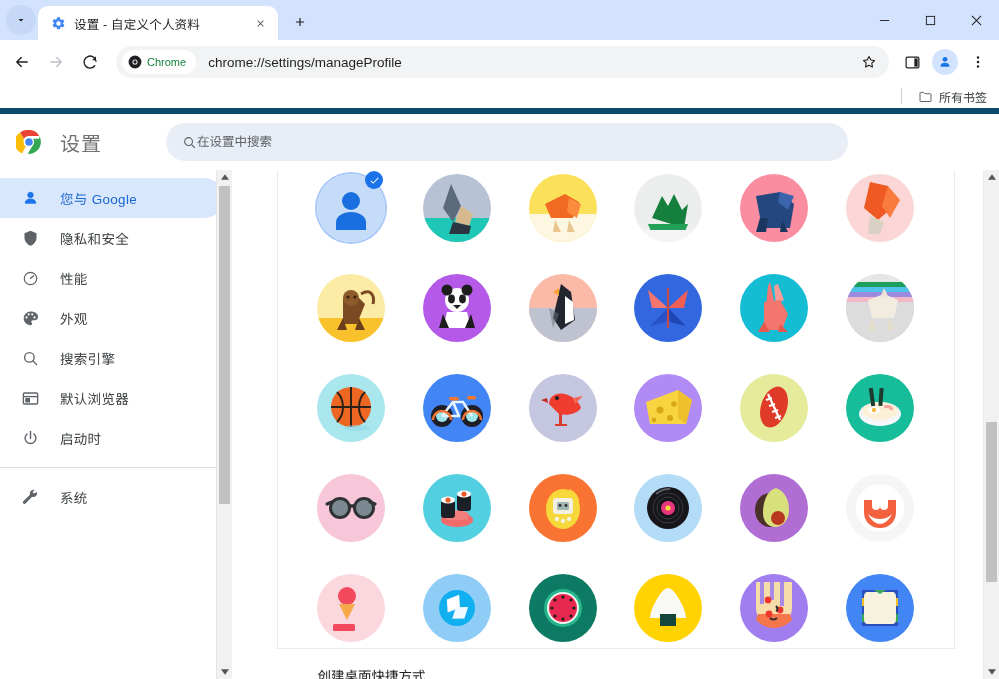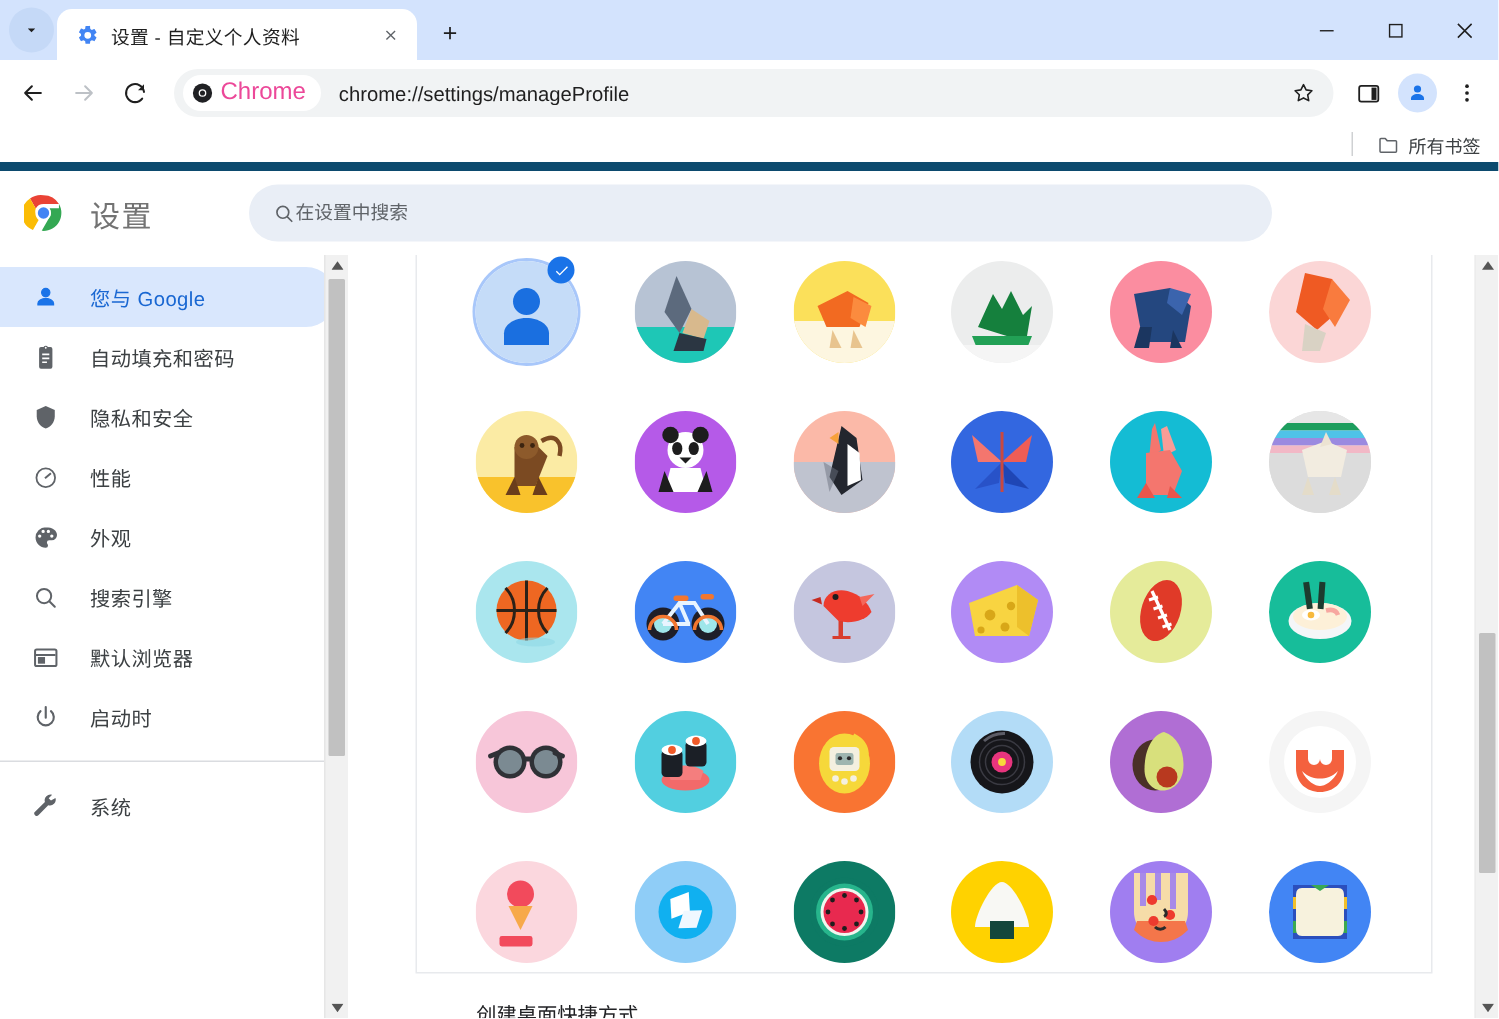--- a/index.html
+++ b/index.html
@@ -114,21 +114,21 @@
     height: 24px;
     background: #ffffff;
     border-radius: 12px;
     display: flex;
     align-items: center;
     gap: 5px;
     padding: 0 10px 0 6px;
     margin-left: 2px;
     flex: 0 0 auto;
   }
-  .chip-label { font-size: 16px; color: #ec4899; }
+  .chip-label { font-size: 11px; color: #15803d; }
   .url {
     flex: 1;
     font-size: 13.5px;
     color: #1f1f1f;
     padding-left: 12px;
     white-space: nowrap;
     overflow: hidden;
     text-overflow: ellipsis;
   }
   .star-btn {
@@ -532,28 +532,20 @@
       <nav class="sidebar">
         <div id="menu-group-0">
             <div class="menu-item active">
               <span class="menu-icon">
                 <svg width="19" height="19" viewBox="0 0 24 24">
                   <circle cx="12" cy="7.6" r="3.5"></circle>
                   <path d="M12 12.6c-3.6 0-6.6 2-6.6 4.3V18h13.2v-1.1c0-2.3-3-4.3-6.6-4.3z"></path>
                 </svg>
               </span>
               <span class="menu-label">您与 Google</span>
-            </div>
-            <div class="menu-item">
-              <span class="menu-icon">
-                <svg width="19" height="19" viewBox="0 0 24 24">
-                  <path d="M16 3h-2.2a2 2 0 0 0-3.6 0H8a1.6 1.6 0 0 0-1.6 1.6v15A1.6 1.6 0 0 0 8 21.2h8a1.6 1.6 0 0 0 1.6-1.6v-15A1.6 1.6 0 0 0 16 3zm-4-.2a.8.8 0 1 1 0 1.6.8.8 0 0 1 0-1.6zM9 8.5h6v1.4H9zm0 3.3h6v1.4H9zm0 3.3h4v1.4H9z"></path>
-                </svg>
-              </span>
-              <span class="menu-label">自动填充和密码</span>
             </div>
             <div class="menu-item">
               <span class="menu-icon">
                 <svg width="19" height="19" viewBox="0 0 24 24">
                   <path d="M12 2.2L4.4 5.5v5.3c0 4.7 3.2 9.1 7.6 10.2 4.4-1.1 7.6-5.5 7.6-10.2V5.5z"></path>
                 </svg>
               </span>
               <span class="menu-label">隐私和安全</span>
             </div>
             <div class="menu-item">

